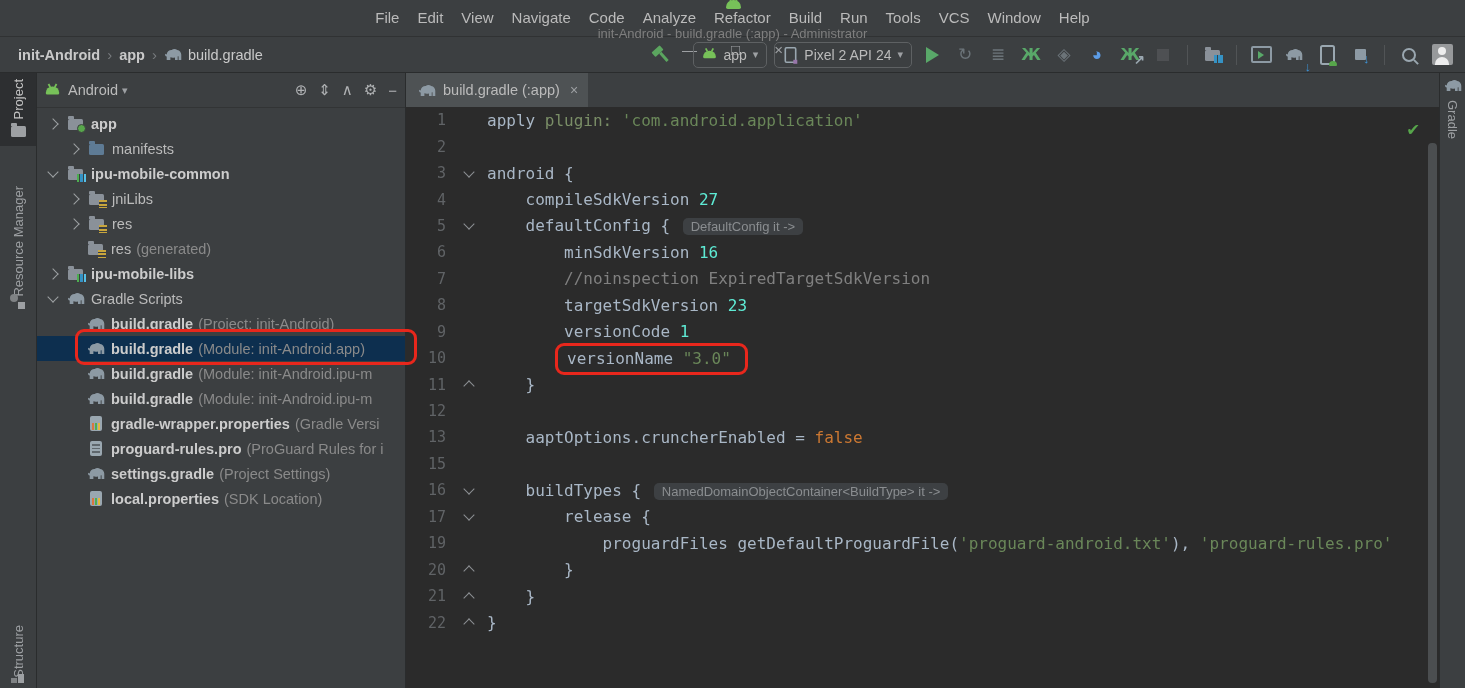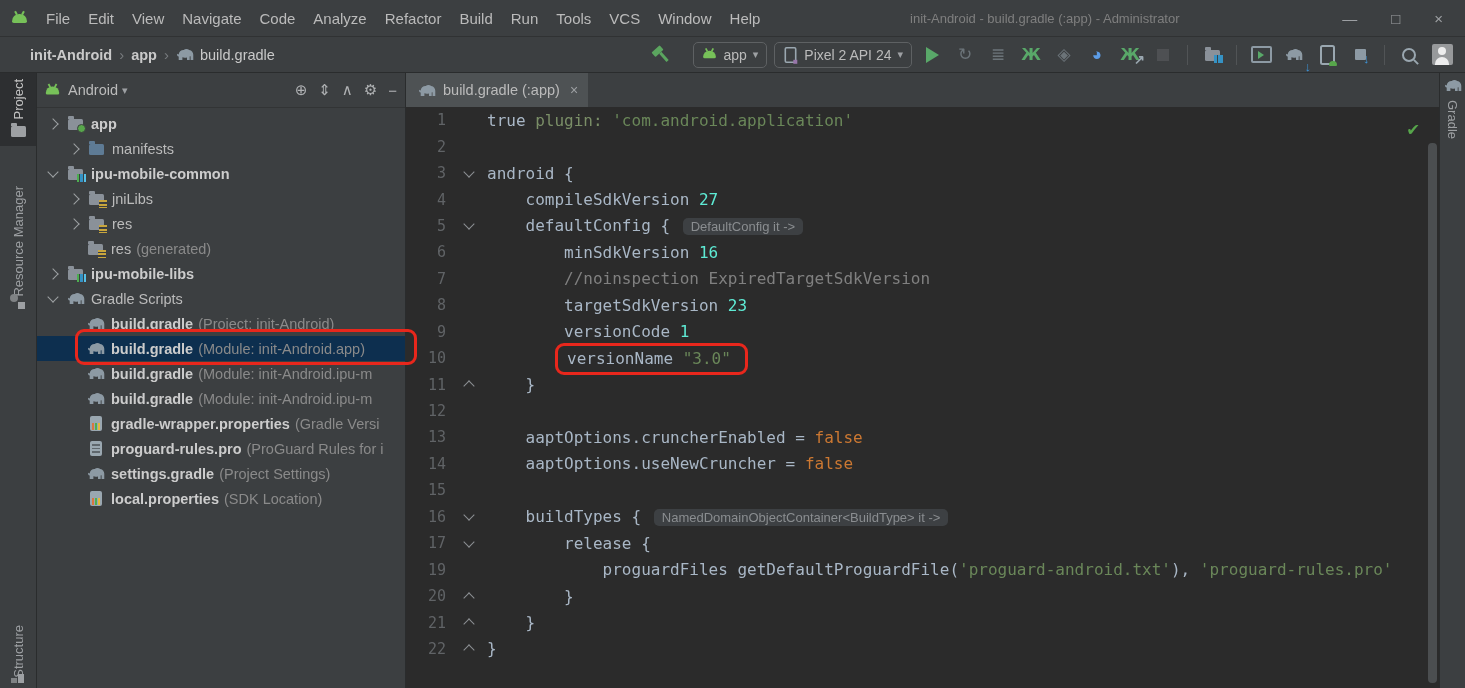--- a/index.html
+++ b/index.html
@@ -1,26 +1,26 @@
 <!DOCTYPE html>
 <html><head>
 <meta charset="utf-8">
 <style>
   html,body{margin:0;padding:0;}
   body{width:1465px;height:688px;overflow:hidden;background:#2B2B2B;
        font-family:"Liberation Sans",sans-serif;color:#BBBBBB;position:relative;-webkit-font-smoothing:antialiased;}
   
-  .titlebar{height:36px;background:#3C3F41;display:flex;align-items:center;border-bottom:1px solid #303233;}
+  .titlebar{height:36px;background:#3C3F41;display:flex;align-items:center;border-bottom:1px solid #303233;flex-direction:column;}
   .logo-wrap{padding:0 10px 0 12px;display:flex;align-items:center;}
   .menu-item{padding:0 9px;font-size:15px;color:#BBBBBB;cursor:default;}
   .win-title{flex:1;text-align:center;color:#7F7F7F;font-size:13px;}
   .win-controls{display:flex;align-items:center;gap:34px;padding:0 22px;color:#9DA0A3;font-size:15px;}
   
   .toolbar{height:35px;background:#3C3F41;display:flex;align-items:center;border-bottom:1px solid #2A2C2D;}
-  .crumbs{display:flex;align-items:center;padding-left:30px;font-size:14.5px;flex:1;}
+  .crumbs{display:flex;align-items:center;padding-left:18px;font-size:14.5px;flex:1;}
   .crumb{font-weight:bold;color:#C9C9C9;}
   .crumb.plain{font-weight:normal;}
   .crumb-sep{color:#787B7E;margin:0 7px;font-size:15px;}
   .tb-right{display:flex;align-items:center;gap:7px;padding-right:10px;}
   .combo{display:flex;align-items:center;gap:6px;border:1px solid #5E6163;border-radius:5px;height:24px;padding:0 8px;font-size:14px;color:#BBBBBB;}
   .tbico{display:inline-flex;align-items:center;justify-content:center;width:26px;height:26px;position:relative;}
   .tb-sep{width:1px;height:20px;background:#515456;margin:0 4px;}
   .dim{opacity:.5;}
   .glyph{font-size:17px;color:#9AA7B0;}
   
@@ -449,21 +449,21 @@
         <span class="tab-close">×</span>
       </div>
     </div>
     <div class="code">
       <span class="check">✔</span>
       <div class="vscroll"></div>
       <div>
           <div class="crow ">
        <span class="ln">1</span>
        <span class="foldcol"></span>
-       <span class="ctext"><span class="c-pl">true </span><span class="c-arg">plugin: </span><span class="c-str">'com.android.application'</span></span>
+       <span class="ctext"><span class="c-pl">apply </span><span class="c-arg">plugin: </span><span class="c-str">'com.android.application'</span></span>
      </div>
           <div class="crow ">
        <span class="ln">2</span>
        <span class="foldcol"></span>
        <span class="ctext"></span>
      </div>
           <div class="crow ">
        <span class="ln">3</span>
        <span class="foldcol"><span class="fold open"></span></span>
        <span class="ctext"><span class="c-pl">android {</span></span>
@@ -510,25 +510,20 @@
      </div>
           <div class="crow ">
        <span class="ln">12</span>
        <span class="foldcol"></span>
        <span class="ctext"></span>
      </div>
           <div class="crow ">
        <span class="ln">13</span>
        <span class="foldcol"></span>
        <span class="ctext"><span class="c-pl">    aaptOptions.cruncherEnabled = </span><span class="c-kw">false</span></span>
-     </div>
-          <div class="crow ">
-       <span class="ln">14</span>
-       <span class="foldcol"></span>
-       <span class="ctext"><span class="c-pl">    aaptOptions.useNewCruncher = </span><span class="c-kw">false</span></span>
      </div>
           <div class="crow ">
        <span class="ln">15</span>
        <span class="foldcol"></span>
        <span class="ctext"></span>
      </div>
           <div class="crow ">
        <span class="ln">16</span>
        <span class="foldcol"><span class="fold open"></span></span>
        <span class="ctext"><span class="c-pl">    buildTypes { </span><span class="inlay">NamedDomainObjectContainer&lt;BuildType&gt; it -&gt;</span></span>

